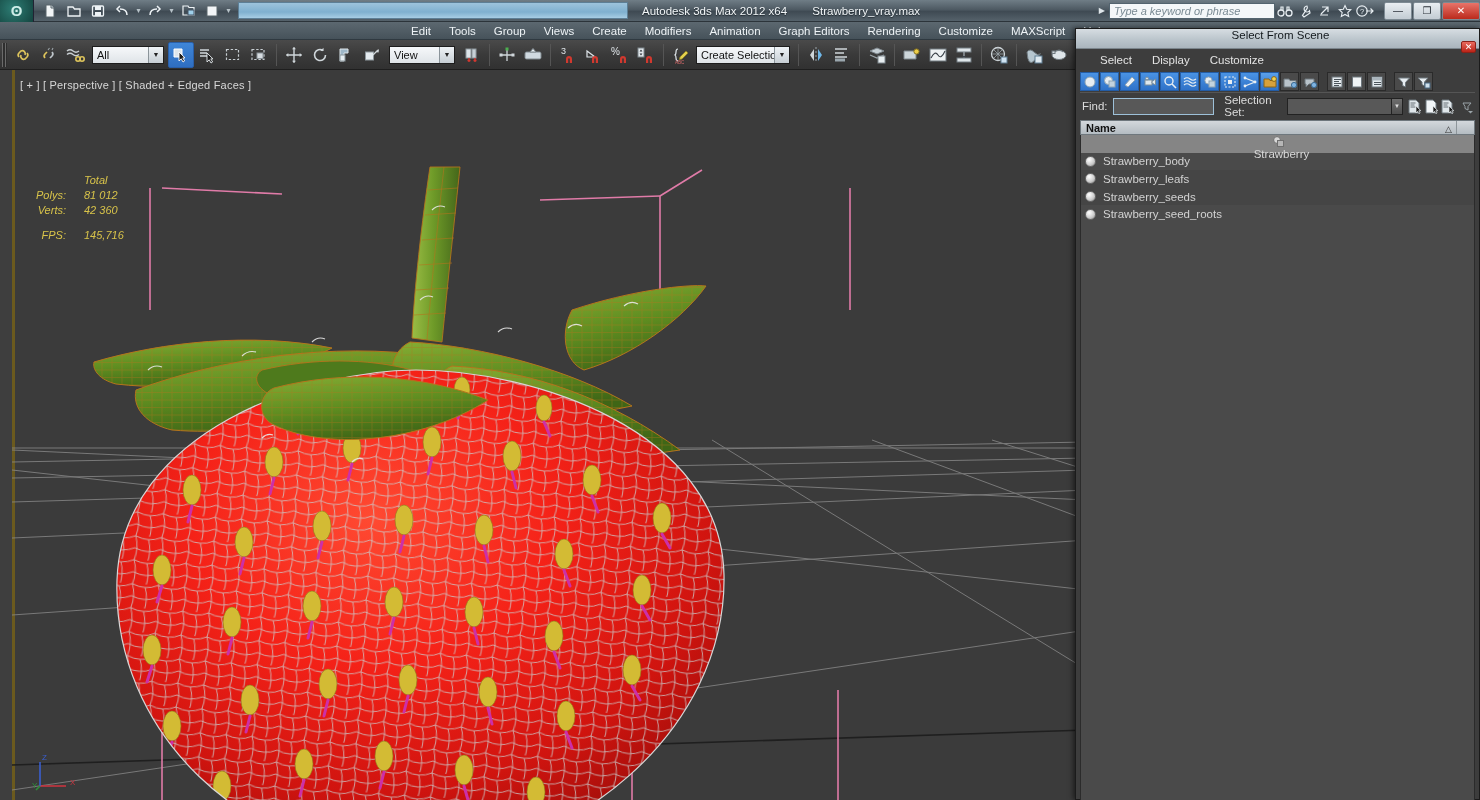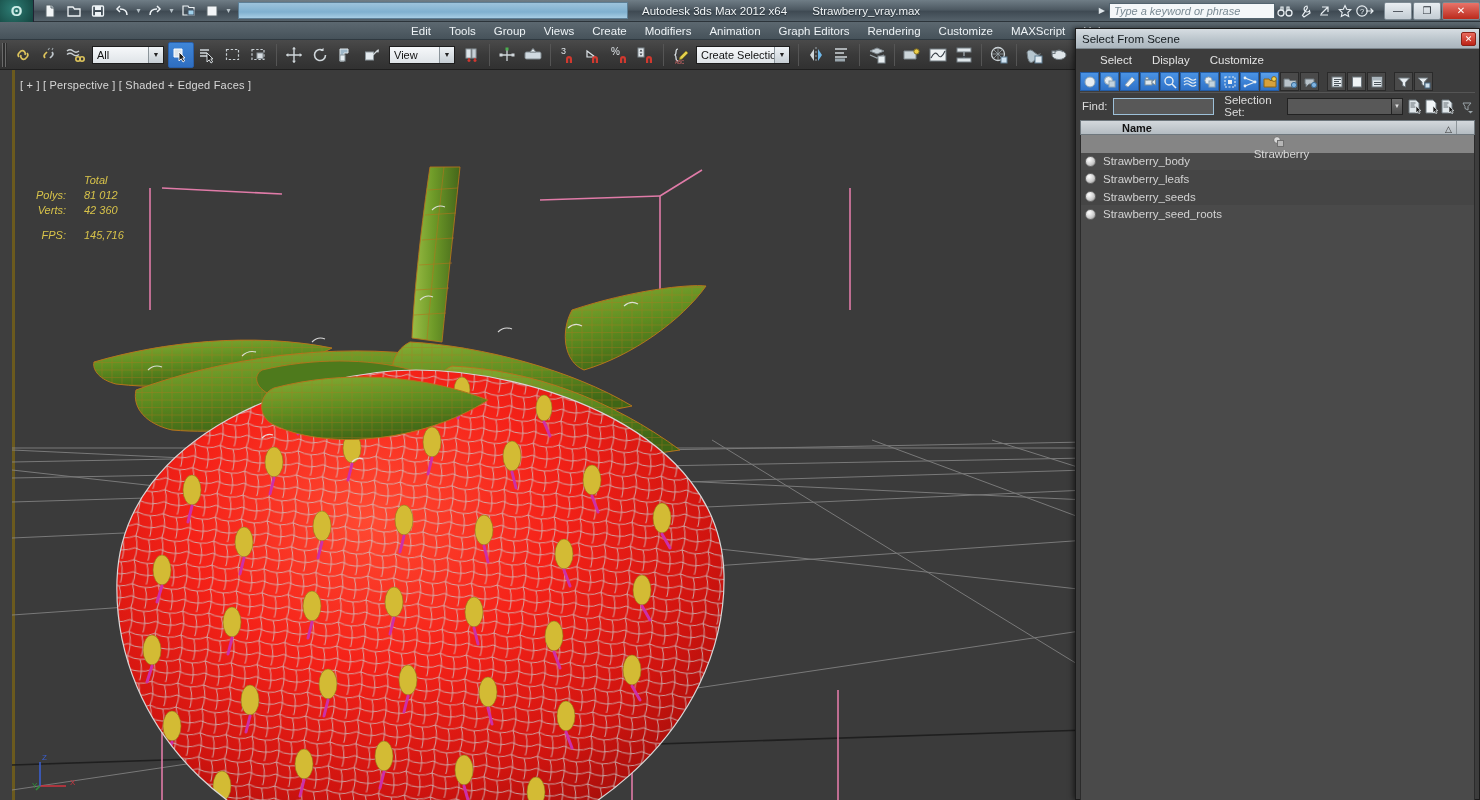--- a/index.html
+++ b/index.html
@@ -120,20 +120,21 @@
   
   .sfs{
     position:absolute; left:1075px; top:28px; width:405px; height:772px;
     background:#3d3d3d; border:1px solid #1b1b1b;
     box-shadow:-2px 0 5px rgba(0,0,0,.5);
   }
   .sfs-title{
     height:20px; background:linear-gradient(#d6dde2,#b9c3ca 60%,#aab5bd);
     border-bottom:1px solid #7b858c; display:flex;align-items:center;
     padding-left:6px;
+    flex-direction:column;
   }
   .sfs-title span{ font-size:11.5px;color:#13191d; }
   .sfs-close{
     margin-left:auto;margin-right:3px;width:15px;height:14px;
     background:linear-gradient(#e96b5e,#bb2317); border:1px solid #8b2118;
     color:#fff;font-size:9px;display:flex;align-items:center;justify-content:center;
     border-radius:2px;
   }
   .sfs-menu{ height:22px; display:flex;align-items:center; padding-left:14px;
              background:#3d3d3d;}
@@ -160,21 +161,21 @@
     width:128px;height:17px;background:#585858;border:1px solid #222;
   }
   .setarrow{
     width:13px;height:17px;background:linear-gradient(#6d6d6d,#4e4e4e);
     border:1px solid #222;border-left:none;display:flex;align-items:center;justify-content:center;
     font-size:6px;color:#ddd;
   }
   .listhead{
     margin:3px 4px 0 4px; height:15px;
     background:linear-gradient(#d3d8dc,#b4bcc2);
-    border:1px solid #6e777d; display:flex;align-items:flex-end;padding-left:36px;
+    border:1px solid #6e777d; display:flex;align-items:flex-end;
   }
   .listhead .hn{ font-size:11px;font-weight:bold;color:#111;padding-left:5px;flex:1;}
   .listhead .hs{ font-size:9px;color:#333;padding-right:4px;}
   .listhead .hx{ width:18px;border-left:1px solid #8d959a;height:13px;}
   .listbody{
     margin:0 4px; height:688px; background:#4a4a4a;
     border:1px solid #2b2b2b; border-top:none; overflow:hidden;
   }
   .lrow{ height:17.6px; display:flex; align-items:center; padding-left:2px;}
   .lrow.sel{ background:#858585;flex-direction:column; }

